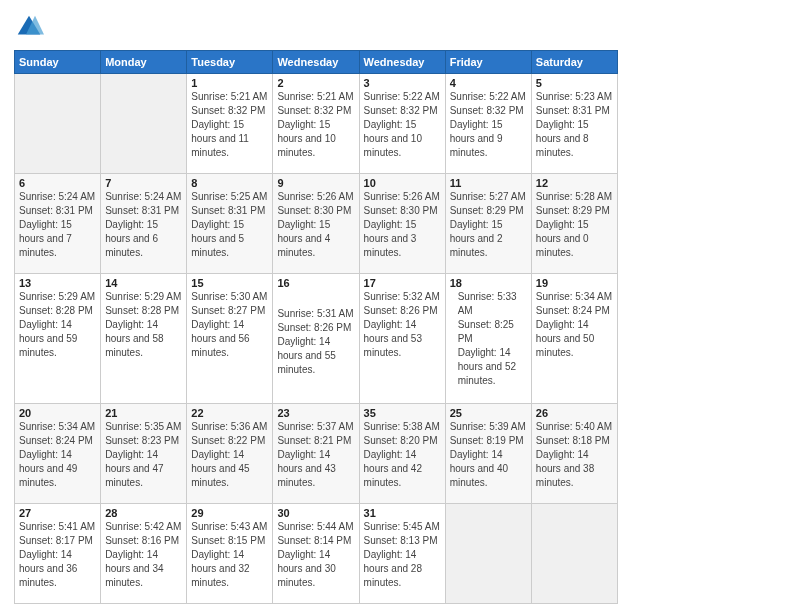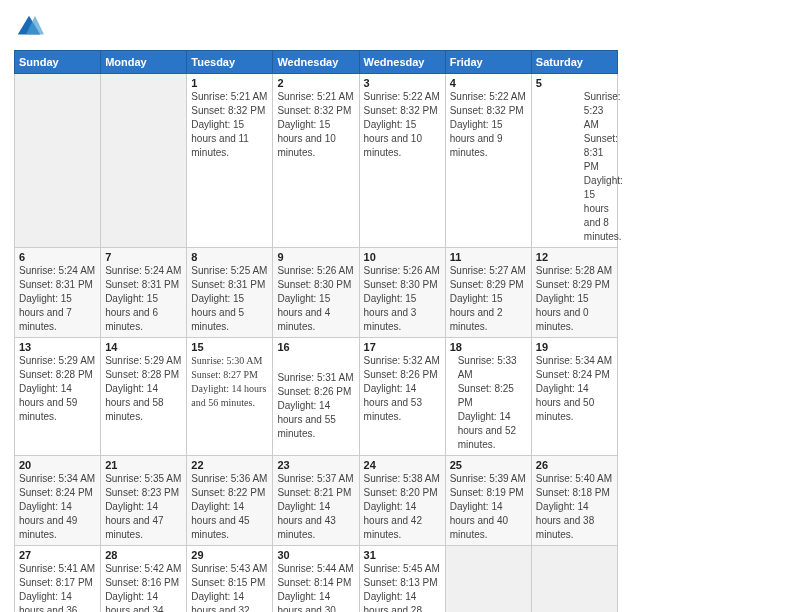--- a/index.html
+++ b/index.html
@@ -167,21 +167,21 @@
 Daylight: 15 hours and 10 minutes.</div>
           </td>
           <td>
             <span class="day-num">4</span>
             <div class="day-info" style="white-space: pre-line;">Sunrise: 5:22 AM
 Sunset: 8:32 PM
 Daylight: 15 hours and 9 minutes.</div>
           </td>
           <td>
             <span class="day-num">5</span>
-            <div class="day-info" style="white-space: pre-line; margin-left: 48px;">Sunrise: 5:23 AM
+            <div class="day-info" style="white-space: pre-line;">Sunrise: 5:23 AM
 Sunset: 8:31 PM
 Daylight: 15 hours and 8 minutes.</div>
           </td>
         </tr>
         <tr>
           <td>
             <span class="day-num">6</span>
             <div class="day-info" style="white-space: pre-line;">Sunrise: 5:24 AM
 Sunset: 8:31 PM
 Daylight: 15 hours and 7 minutes.</div>
@@ -231,21 +231,21 @@
 Daylight: 14 hours and 59 minutes.</div>
           </td>
           <td>
             <span class="day-num">14</span>
             <div class="day-info" style="white-space: pre-line;">Sunrise: 5:29 AM
 Sunset: 8:28 PM
 Daylight: 14 hours and 58 minutes.</div>
           </td>
           <td>
             <span class="day-num">15</span>
-            <div class="day-info" style="white-space: pre-line; font-family: Liberation Serif, serif;">Sunrise: 5:30 AM
+            <div class="day-info" style="white-space: pre-line;">Sunrise: 5:30 AM
 Sunset: 8:27 PM
 Daylight: 14 hours and 56 minutes.</div>
           </td>
           <td>
             <span class="day-num">16</span>
             <div class="day-info" style="white-space: pre-line; margin-top: 18px;">Sunrise: 5:31 AM
 Sunset: 8:26 PM
 Daylight: 14 hours and 55 minutes.</div>
           </td>
           <td>
@@ -286,21 +286,21 @@
 Sunset: 8:22 PM
 Daylight: 14 hours and 45 minutes.</div>
           </td>
           <td>
             <span class="day-num">23</span>
             <div class="day-info" style="white-space: pre-line;">Sunrise: 5:37 AM
 Sunset: 8:21 PM
 Daylight: 14 hours and 43 minutes.</div>
           </td>
           <td>
-            <span class="day-num">24</span>
+            <span class="day-num">35</span>
             <div class="day-info" style="white-space: pre-line;">Sunrise: 5:38 AM
 Sunset: 8:20 PM
 Daylight: 14 hours and 42 minutes.</div>
           </td>
           <td>
             <span class="day-num">25</span>
             <div class="day-info" style="white-space: pre-line;">Sunrise: 5:39 AM
 Sunset: 8:19 PM
 Daylight: 14 hours and 40 minutes.</div>
           </td>

